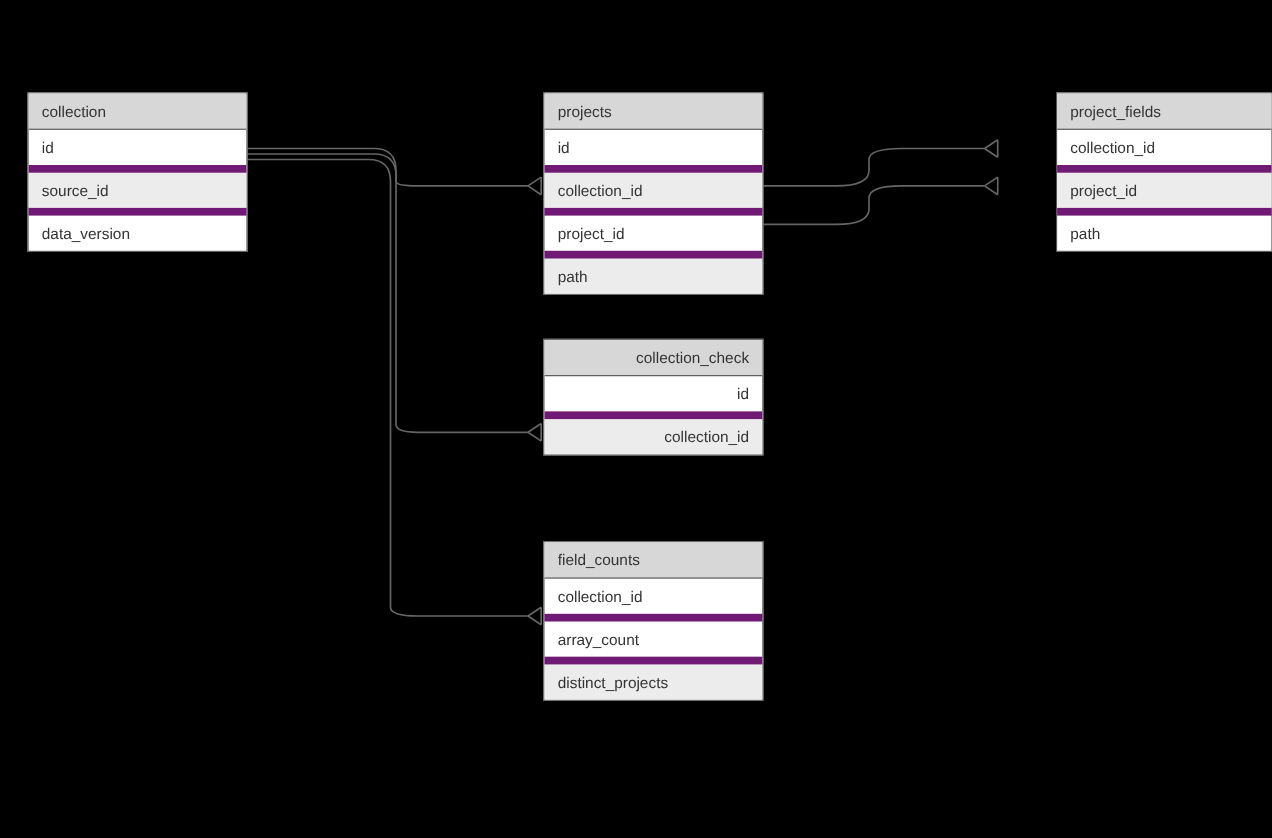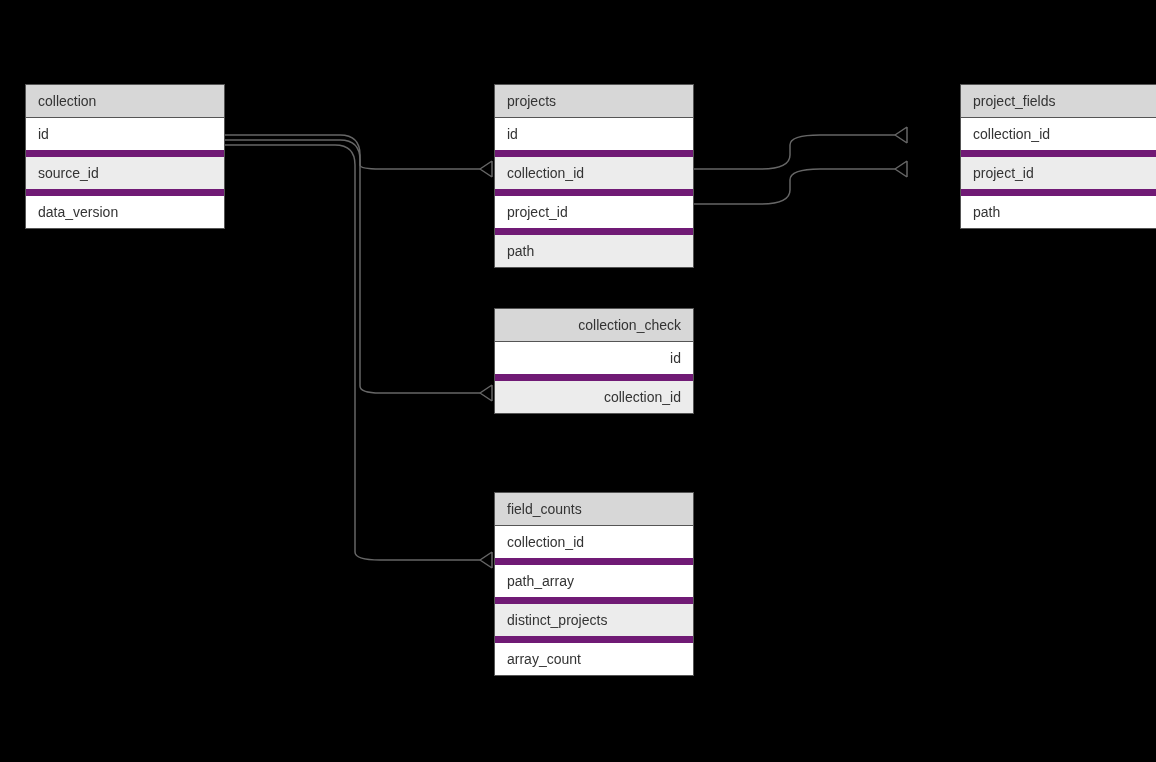--- a/index.html
+++ b/index.html
@@ -111,19 +111,18 @@
   <div class="rows">
     <div class="row bold">id</div>
     <div class="row alt">collection_id</div>
   </div>
 </div>
 
 <div class="entity" style="left:494px; top:492px;">
   <div class="title">field_counts</div>
   <div class="rows">
     <div class="row bold">collection_id</div>
-    <div class="row">path_array</div>
+    <div class="row">array_count</div>
     <div class="row alt">distinct_projects</div>
-    <div class="row">array_count</div>
   </div>
 </div>
 
 </div>
 
 </body></html>

